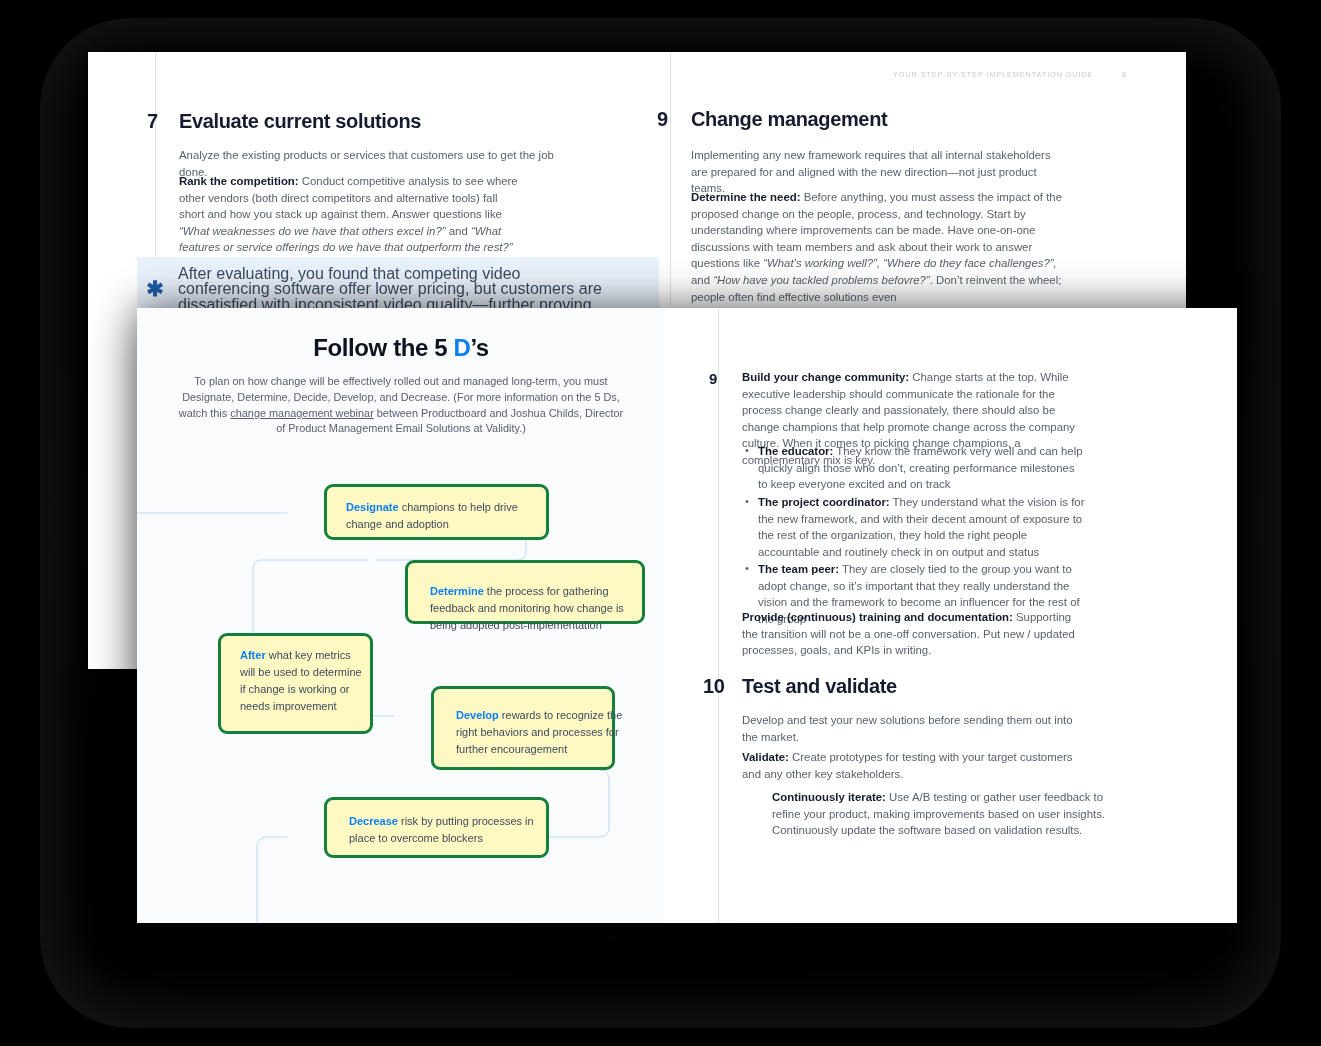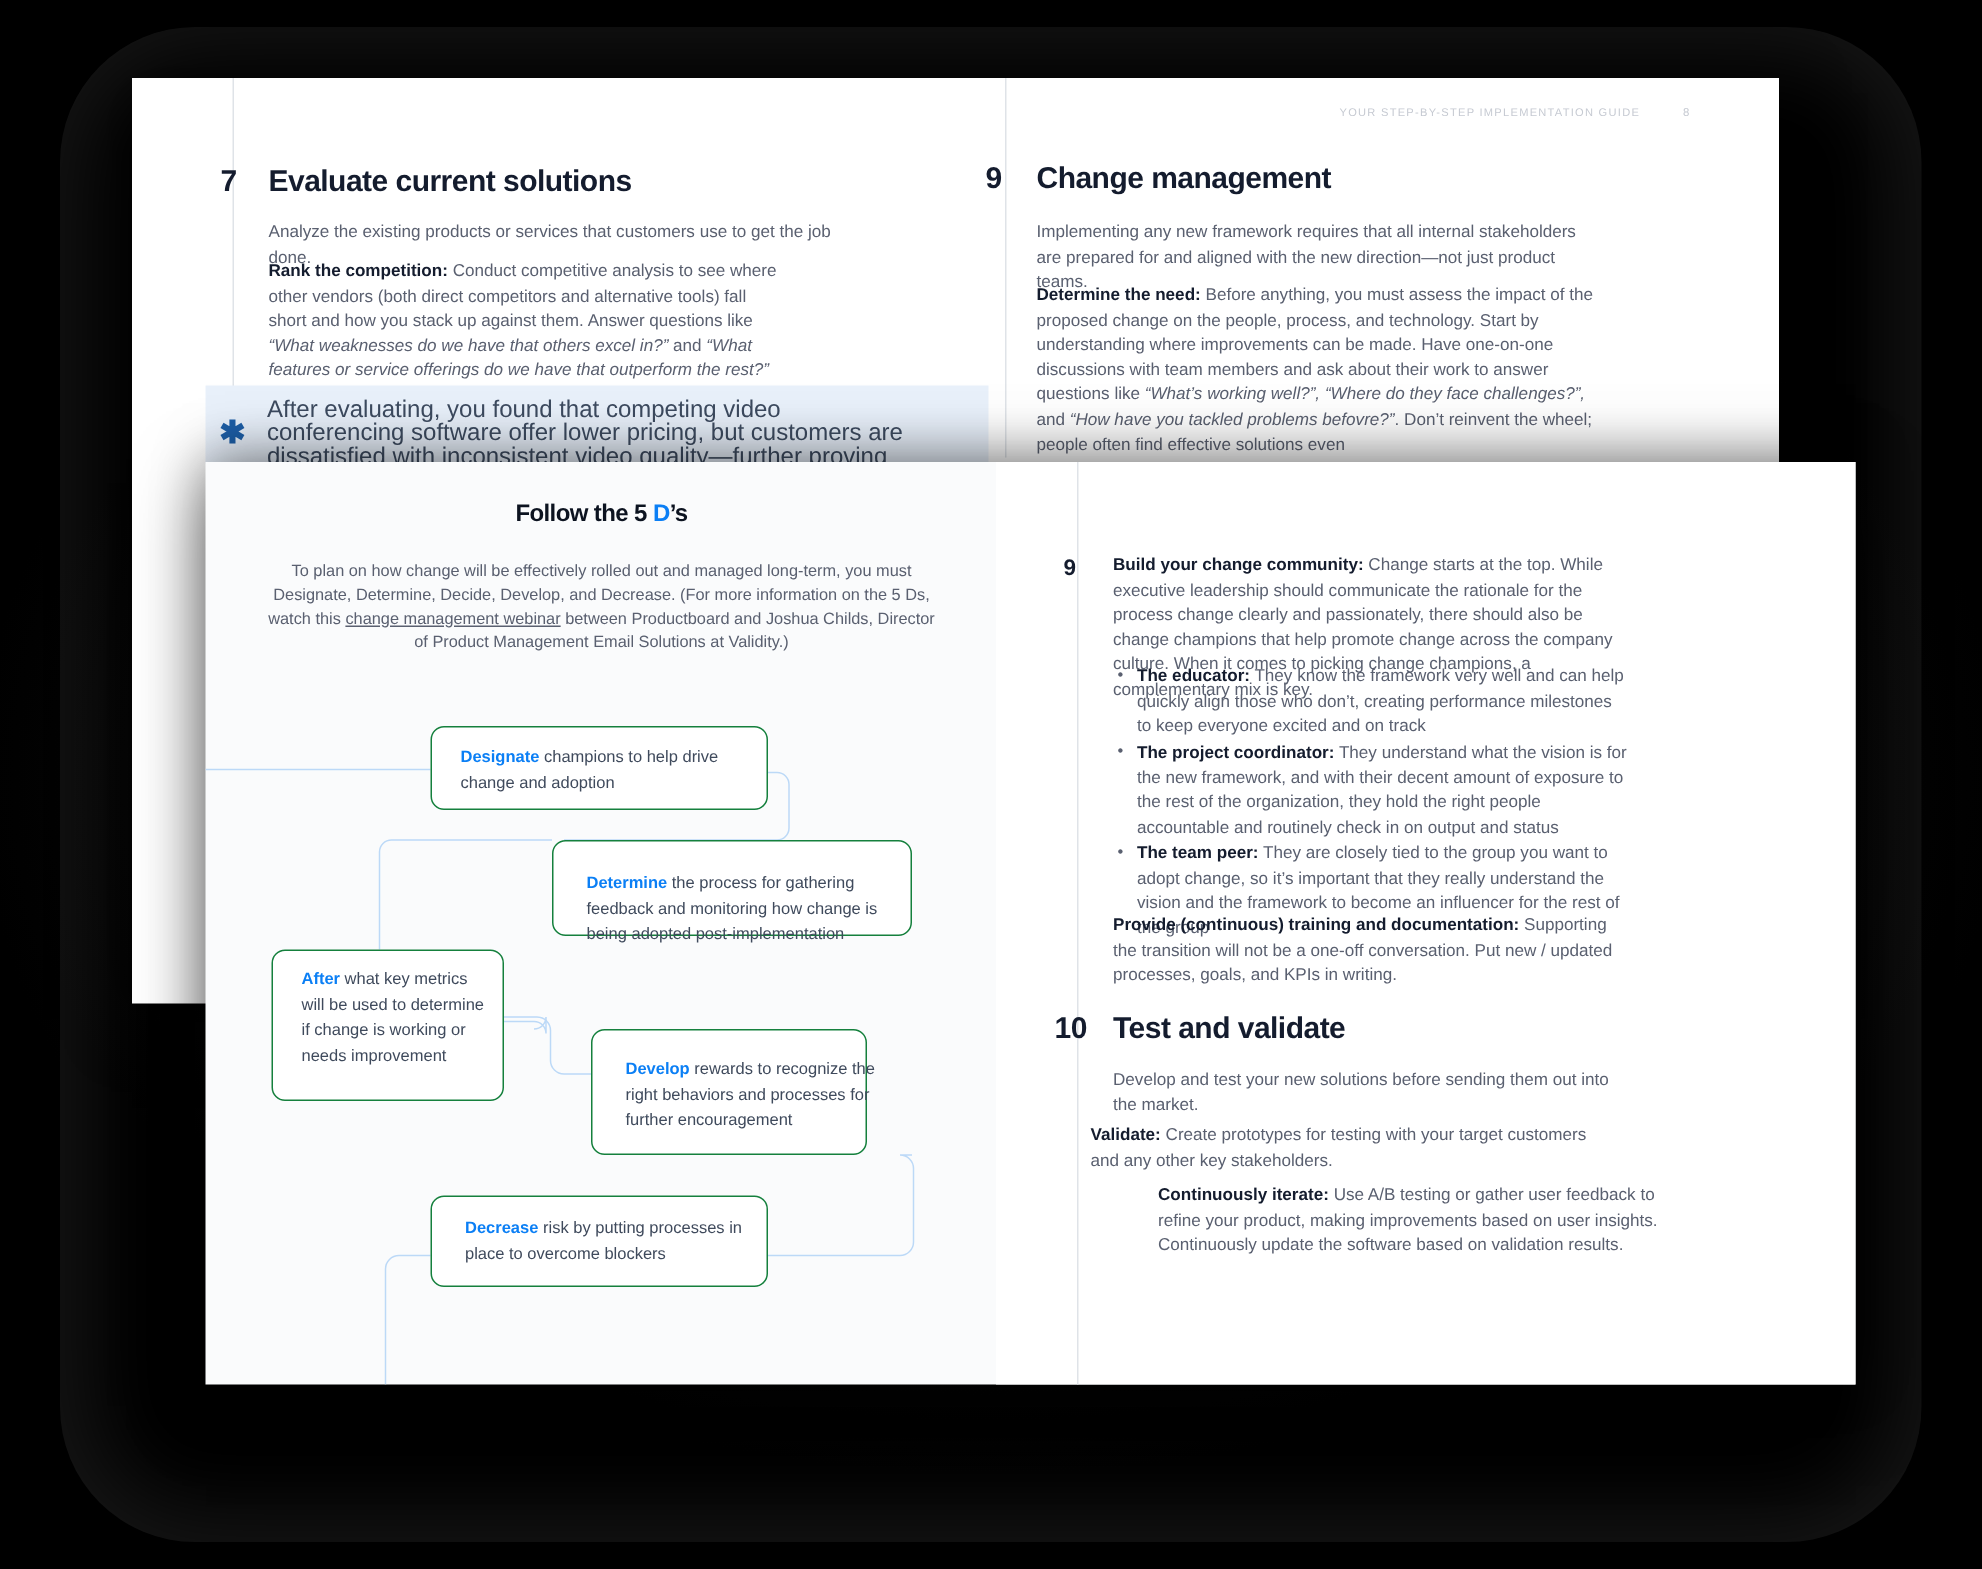--- a/index.html
+++ b/index.html
@@ -84,38 +84,38 @@
     color:#1e5fa8;font-size:21px;line-height:18px;text-align:center;font-weight:bold;
   }
   #callout-text{
     position:absolute;left:178px;top:266px;width:425px;
     font-size:16px;line-height:15.4px;color:#3d4b60;
   }
 
   
   #dpanel-title{
     position:absolute;left:137px;top:334px;width:528px;
-    text-align:center;font-size:16px;font-weight:bold;color:#0c1320;
+    text-align:center;font-size:24px;font-weight:bold;color:#0c1320;
     letter-spacing:-0.4px;
   }
   #dpanel-title .blue{color:#0b7ff5;}
   #dpanel-sub{
     position:absolute;left:175px;top:374px;width:452px;
     text-align:center;font-size:10.9px;line-height:15.8px;color:#5a6070;
   }
   #dpanel-sub u{}
 
   
   .flowbox{
     position:absolute;
-    background:#ffffff;
-    border:1px solid #15803d;
+    background:#fef9c3;
+    border:3px solid #15803d;
     border-radius:9px;
     box-sizing:border-box;
-    font-size:11px;line-height:17px;color:#3f4a5c;
+    font-size:11px;line-height:17px;color:#3f4a5c;margin-left:37px;
   }
   .flowbox .lead{color:#0b7ff5;font-weight:bold;}
   .flowbox .inner{position:absolute;}
 
   #box-designate{left:287px;top:484px;width:225px;height:56px;}
   #box-designate .inner{left:19px;top:12px;width:196px;}
   #box-determine{left:368px;top:560px;width:240px;height:64px;}
   #box-determine .inner{left:22px;top:20px;width:200px;}
   #box-decide{left:181px;top:633px;width:155px;height:101px;}
   #box-decide .inner{left:19px;top:11px;width:125px;}
@@ -223,15 +223,15 @@
 
 <div class="bullet" style="left:758px;top:561px;width:330px;"><b>The team peer:</b><span> They are closely tied to the group you want to adopt change, so it’s important that they really understand the vision and the framework to become an influencer for the rest of the group</span></div>
 
 <div class="body-p" style="left:742px;top:609px;width:348px;"><b>Provide (continuous) training and documentation:</b><span> Supporting the transition will not be a one-off conversation. Put new / updated processes, goals, and KPIs in writing.</span></div>
 
 <div class="step-num" style="left:703px;top:675px;">10</div>
 <div class="step-title" style="left:742px;top:675px;">Test and validate</div>
 
 <div class="body-p" style="left:742px;top:712px;width:335px;">Develop and test your new solutions before sending them out into the market.</div>
 
-<div class="body-p" style="left:727px;top:749px;width:335px;"><b>Validate:</b><span> Create prototypes for testing with your target customers and any other key stakeholders.</span></div>
+<div class="body-p" style="left:742px;top:749px;width:335px;"><b>Validate:</b><span> Create prototypes for testing with your target customers and any other key stakeholders.</span></div>
 
 <div class="body-p" style="left:742px;top:789px;width:335px;margin-left:30px;"><b>Continuously iterate:</b><span> Use A/B testing or gather user feedback to refine your product, making improvements based on user insights. Continuously update the software based on validation results.</span></div>
 
 </body></html>

